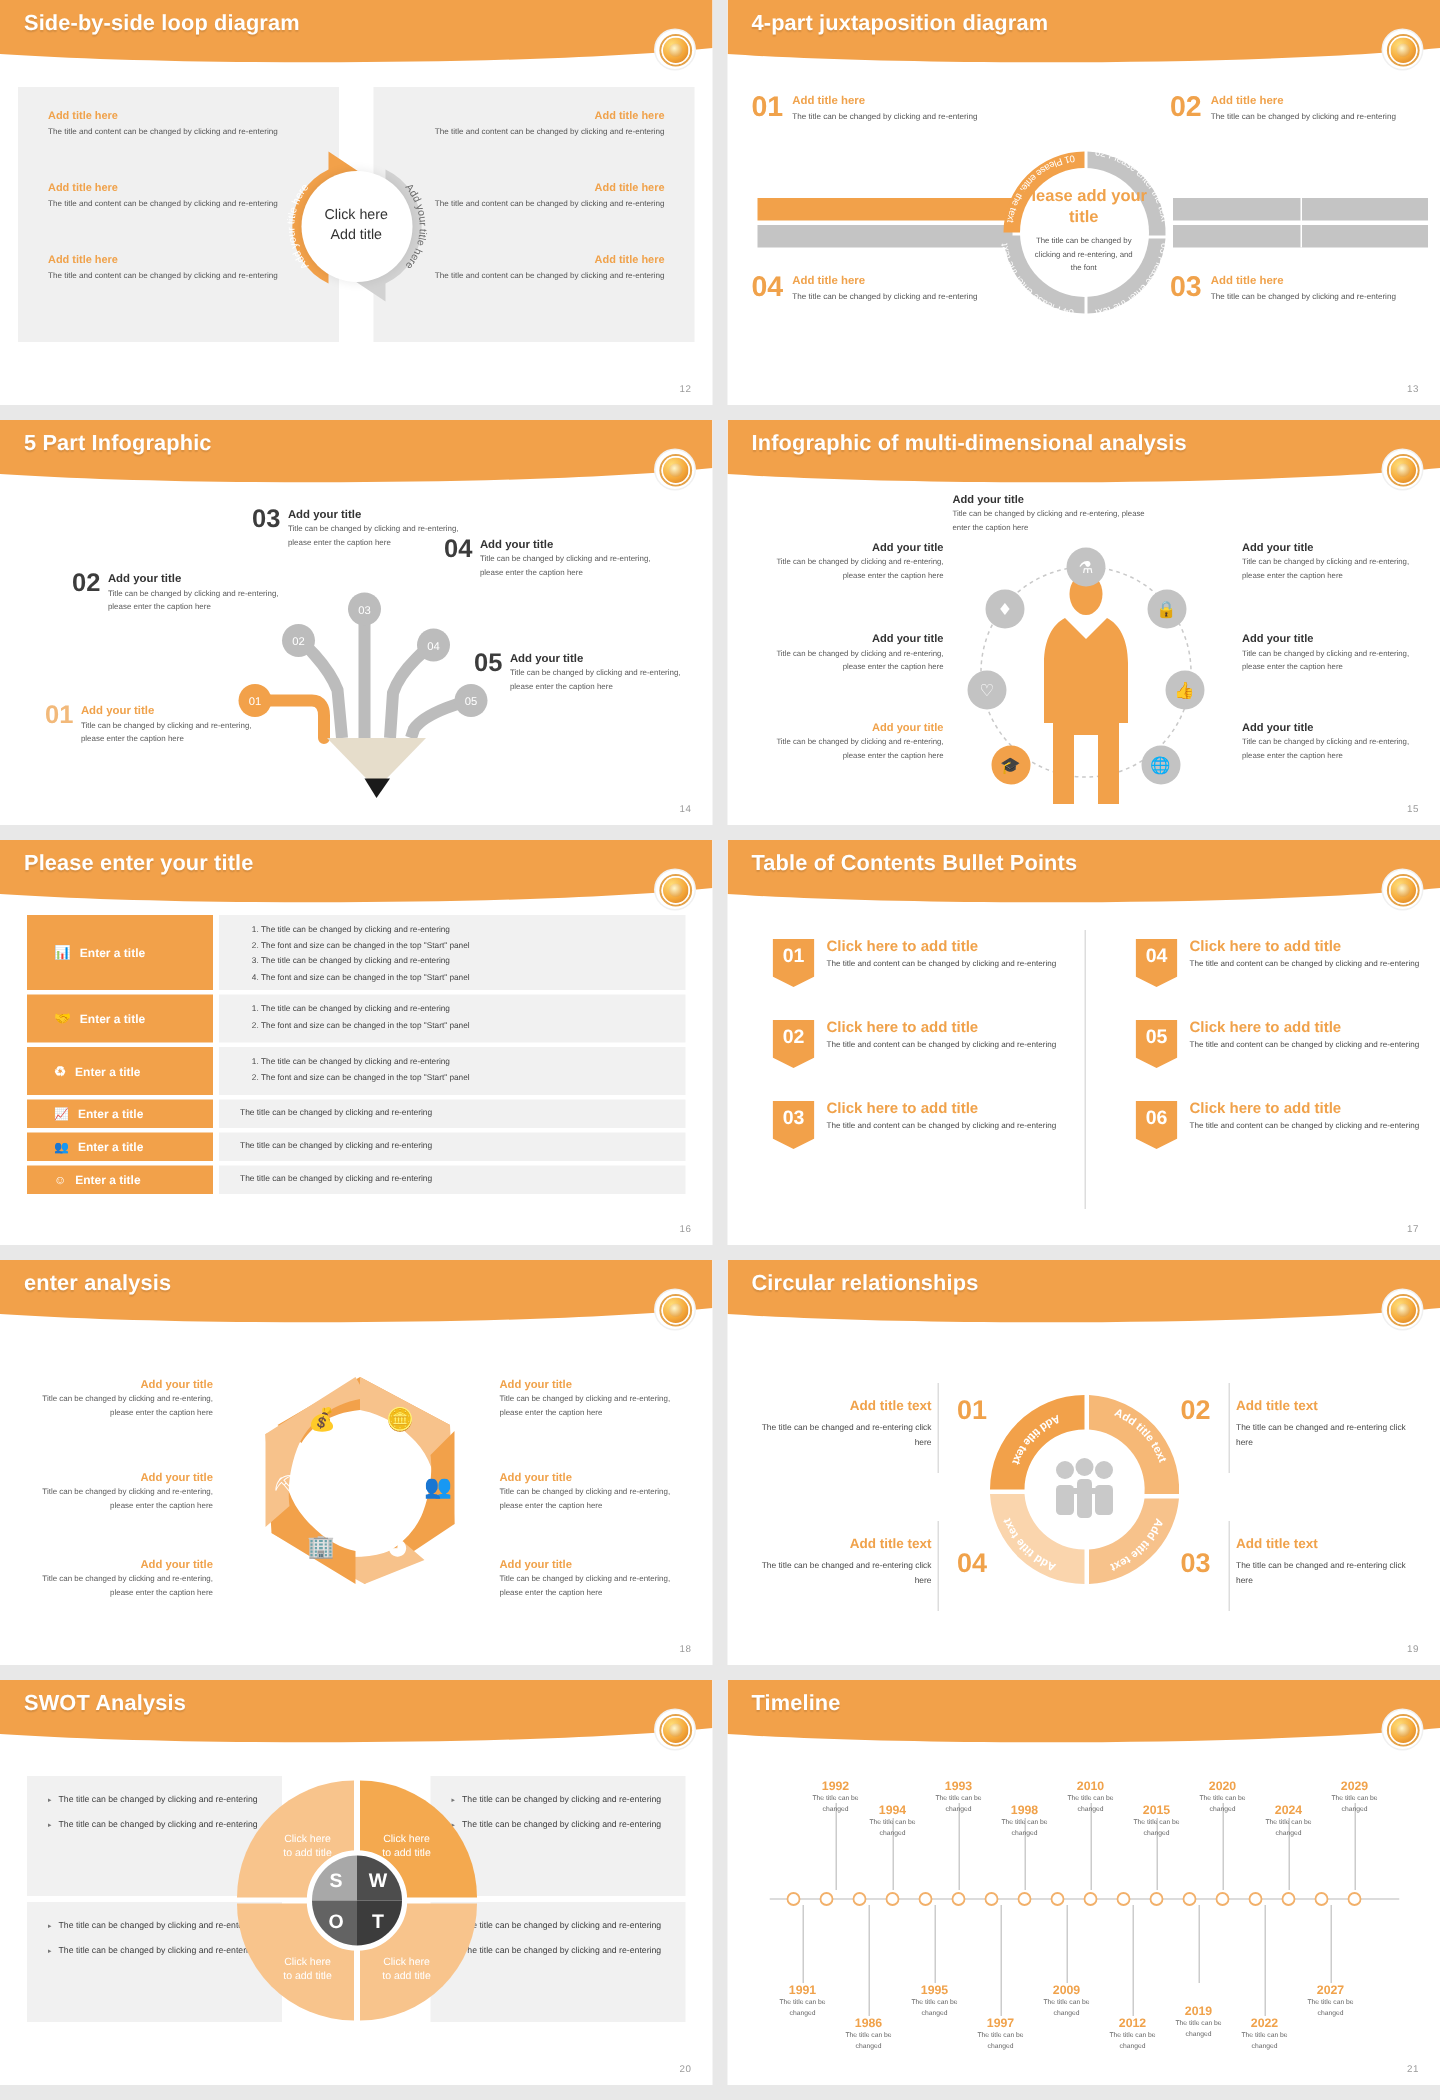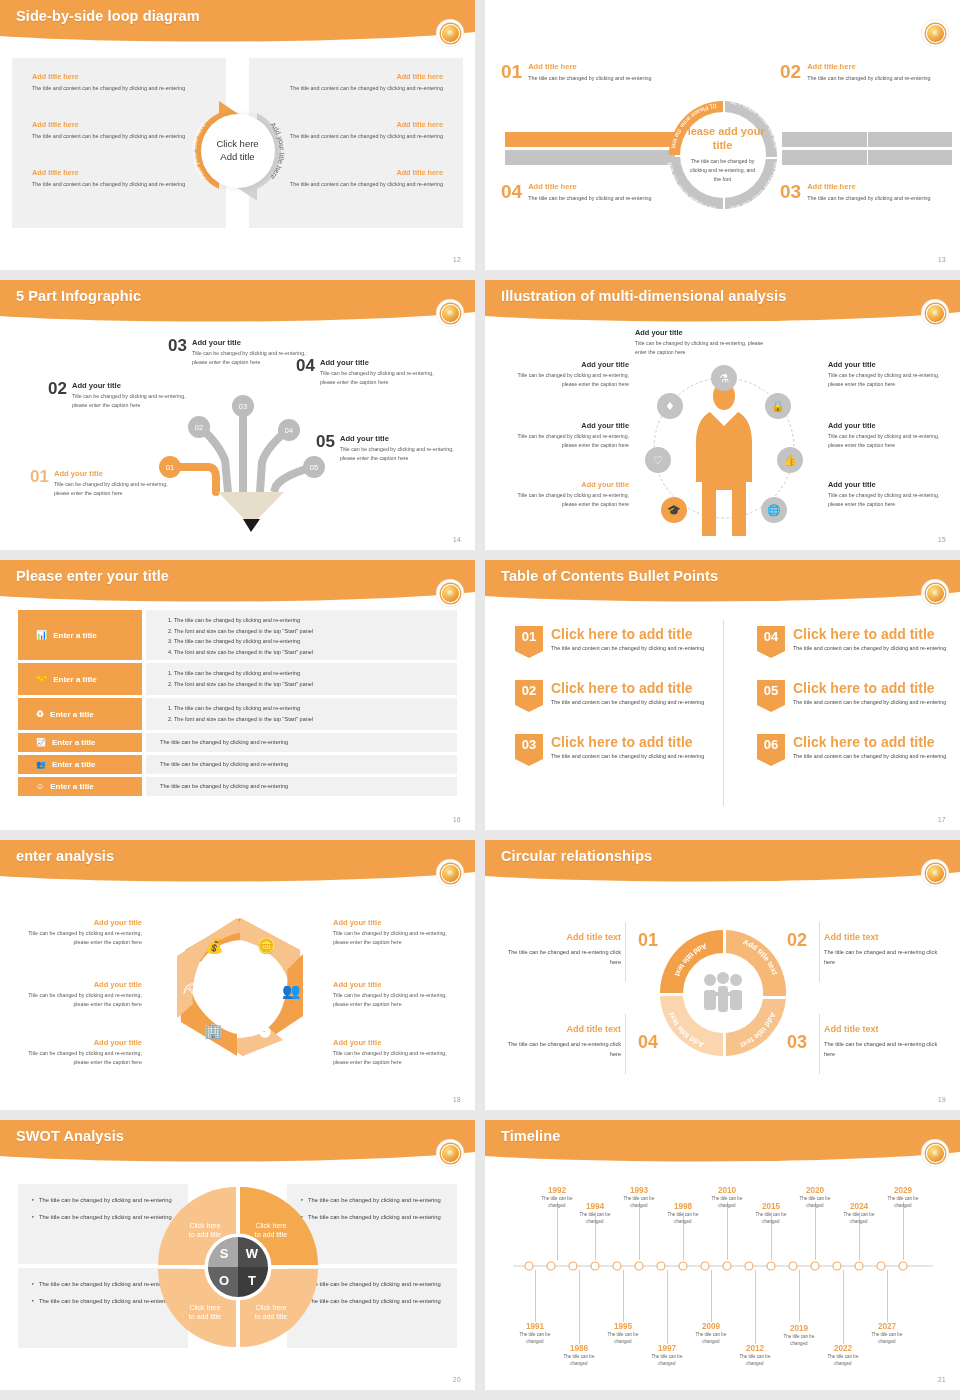--- a/index.html
+++ b/index.html
@@ -114,21 +114,21 @@
 
   
   .s6-col { position:absolute; width:200px; }
   .s6-it { display:flex; gap:8px; margin-bottom:22px; }
   .s6-badge {
     width:28px; height:32px; background:#f2a14a; color:#fff; font-size:13px; font-weight:bold;
     display:flex; align-items:flex-start; justify-content:center; padding-top:3px;
     clip-path: polygon(0 0, 100% 0, 100% 78%, 50% 100%, 0 78%);
     flex:none;
   }
-  .s6-it .h { font-size:14px; font-weight:bold; color:#f0a24b; margin-bottom:2px; }
+  .s6-it .h { font-size:10px; font-weight:bold; color:#f0a24b; margin-bottom:2px; }
   .s6-it .p { font-size:5.4px; color:#4a4a4a; line-height:1.8; }
   .s6-div { position:absolute; left:50%; top:16px; bottom:24px; width:1px; background:#ddd; }
 
   
   .s7-b { position:absolute; width:118px; }
   .s7-b .h { font-size:7.5px; font-weight:bold; color:#f0a24b; margin-bottom:2px; }
   .s7-b .p { font-size:5.3px; color:#5a5a5a; line-height:1.78; }
 
   
   .s8-b { position:absolute; width:118px; }
@@ -209,20 +209,26 @@
       </svg>
       <div class="s1-center">
         <div>Click here</div>
         <div>Add title</div>
       </div>
     </div>
     <div class="pgno">12</div>
   </div>
 
   <div class="slide">
+    <div class="hdr">
+      <svg viewBox="0 0 475 44" preserveAspectRatio="none">
+          <path d="M0,0 H475 V32 C356,44 119,44 0,36 Z" fill="#f2a14a"></path>
+        </svg>
+      <div class="hdr-title">4-part juxtaposition diagram</div>
+    </div>
     <div class="seal">
         <i></i>
       </div>
     <div class="body">
       <div class="s2-bar" style="left:20px; top:88px; width:170px; background:#f2a14a;"></div>
       <div class="s2-bar" style="left:20px; top:106px; width:170px; background:#c4c4c4;"></div>
       <div class="s2-bar" style="right:8px; top:88px; width:170px; background:#c4c4c4;"></div>
       <div class="s2-bar" style="right:8px; top:106px; width:170px; background:#c4c4c4;"></div>
       <div class="s2-bar" style="right:92px; top:88px; width:1.5px; height:33px; background:#fff; z-index:2"></div>
 
@@ -356,21 +362,21 @@
       </div>
     </div>
     <div class="pgno">14</div>
   </div>
 
   <div class="slide">
     <div class="hdr">
       <svg viewBox="0 0 475 44" preserveAspectRatio="none">
           <path d="M0,0 H475 V32 C356,44 119,44 0,36 Z" fill="#f2a14a"></path>
         </svg>
-      <div class="hdr-title">Illustration of multi-dimensional analysis</div>
+      <div class="hdr-title">Infographic of multi-dimensional analysis</div>
     </div>
     <div class="seal">
         <i></i>
       </div>
     <div class="body">
       <svg style="position:absolute;left:155px;top:26px" width="168" height="195" viewBox="0 0 168 195">
         <circle cx="84" cy="98" r="70" fill="none" stroke="#c9c9c9" stroke-width="1" stroke-dasharray="2.5 2.5"></circle>
         <g fill="#f2a14a">
           <ellipse cx="84" cy="46" rx="11" ry="14"></ellipse>
           <path d="M70,62 C62,66 56,76 56,92 L56,132 L62,132 L62,186 L76,186 L76,140 L92,140 L92,186 L106,186 L106,132 L112,132 L112,92 C112,76 106,66 98,62 L84,76 Z"></path>
@@ -888,21 +894,21 @@
         <div class="d">The title can be changed</div>
         </div>
       <div class="tl-ev" style="left:203px; top:158px">
         <div class="y">2009</div>
         <div class="d">The title can be changed</div>
         </div>
       <div class="tl-ev" style="left:247px; top:180px">
         <div class="y">2012</div>
         <div class="d">The title can be changed</div>
         </div>
-      <div class="tl-ev" style="left:291px; top:160px">
+      <div class="tl-ev" style="left:291px; top:172px">
         <div class="y">2019</div>
         <div class="d">The title can be changed</div>
         </div>
       <div class="tl-ev" style="left:335px; top:180px">
         <div class="y">2022</div>
         <div class="d">The title can be changed</div>
         </div>
       <div class="tl-ev" style="left:379px; top:158px">
         <div class="y">2027</div>
         <div class="d">The title can be changed</div>

